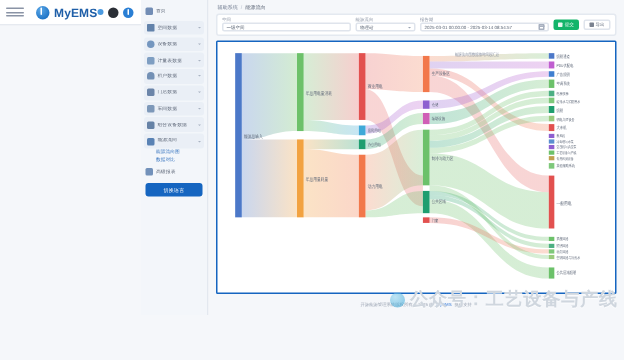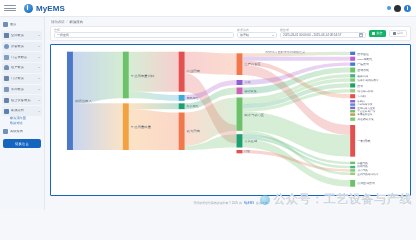--- a/index.html
+++ b/index.html
@@ -1,21 +1,21 @@
 <!DOCTYPE html>
 <html><head>
 <meta charset="utf-8">
 <style>
   * { box-sizing: border-box; margin: 0; padding: 0; }
   html, body {
     width: 416px; height: 210px; overflow: hidden;
     font-family: "Liberation Sans", sans-serif;
     background: #f5f7fa;
   }
-  #app { position: relative; width: 416px; height: 210px; display: flex; flex-direction: column; }
+  #app { position: relative; width: 416px; height: 210px; display: flex; flex-direction: row; }
 
   
   .topbar {
     height: 17px; background: #fff; display: flex; align-items: center;
     border-bottom: 1px solid #e6eaf0; flex: 0 0 17px; position: relative; z-index: 20;
   }
   .hamburger { width: 12px; margin-left: 4px; display: flex; flex-direction: column; gap: 1.5px; }
   .hamburger i { display: block; height: 1px; background: #8a93a5; border-radius: 1px; }
   .brand { display: flex; align-items: center; gap: 3px; margin-left: 8px; }
   .brand-mark {

